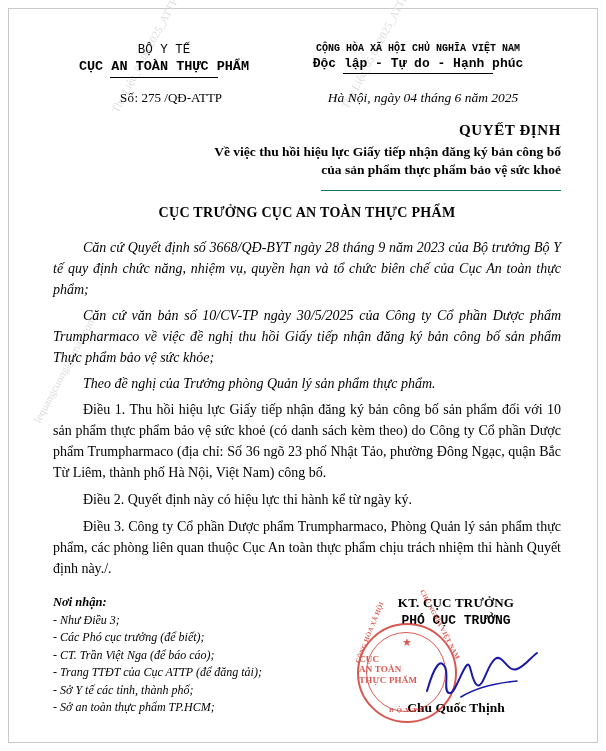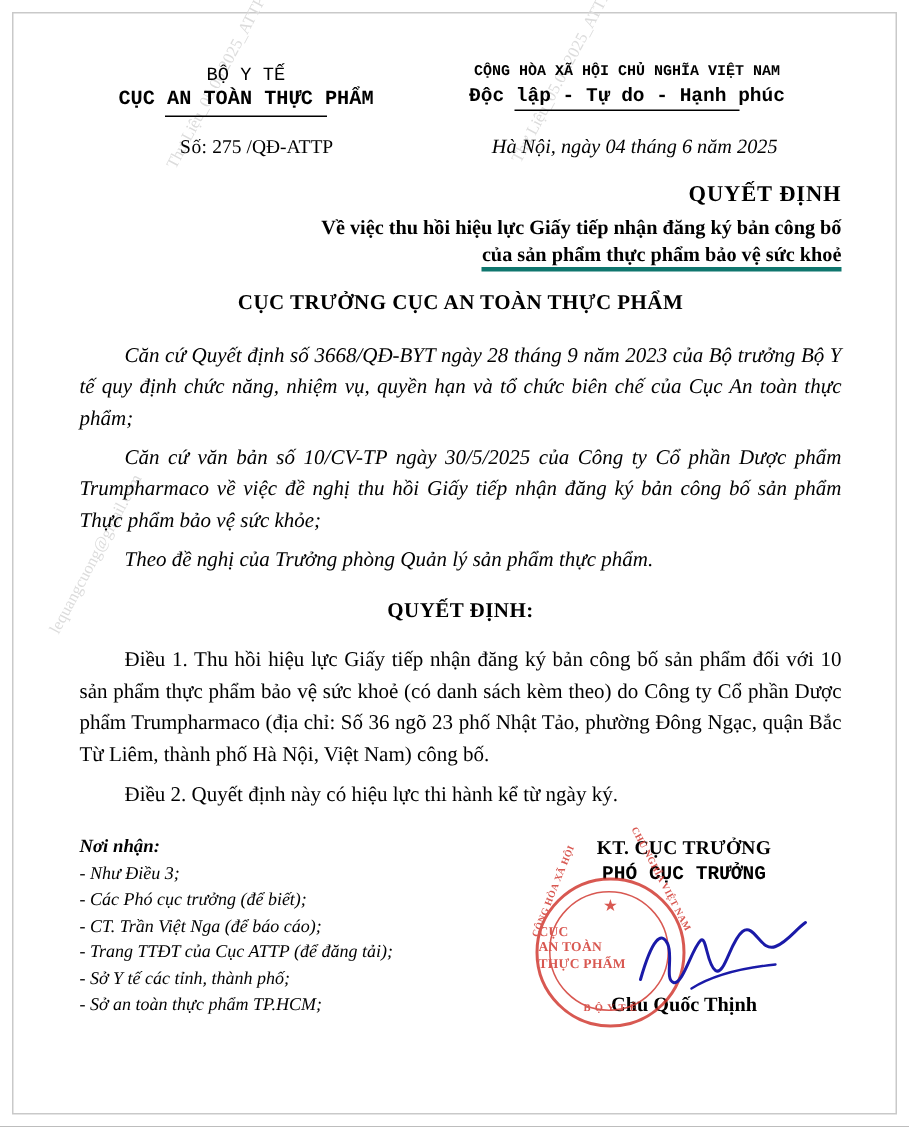--- a/index.html
+++ b/index.html
@@ -82,21 +82,21 @@
     width: 278px;
     text-align: center;
     font-size: 13.5px;
     font-style: italic;
   }
   
   .title-block { text-align: right; margin-top: 16px; }
   .title-1 { font-size: 15px; font-weight: bold; letter-spacing: .6px; }
   .title-2 { font-size: 13.5px; font-weight: bold; margin-top: 5px; }
   .title-3 { font-size: 13.5px; font-weight: bold; margin-top: 2px; }
-  .t2-wrap { display: inline-block; border-bottom: 3px solid #0f766e; padding-bottom: 0; }
+  .t2-wrap { display: inline-block; border-bottom: 1px solid #0f766e; padding-bottom: 12px; }
   .org-title {
     text-align: center;
     font-size: 14px;
     font-weight: bold;
     margin-top: 14px;
     letter-spacing: .3px;
   }
   
   .body { margin-top: 16px; }
   .p-it {
@@ -296,25 +296,25 @@
       </div>
 
       <div class="org-title">CỤC TRƯỞNG CỤC AN TOÀN THỰC PHẨM</div>
 
       <div class="body">
         <p class="p-it">Căn cứ Quyết định số 3668/QĐ-BYT ngày 28 tháng 9 năm 2023 của Bộ trưởng Bộ Y tế quy định chức năng, nhiệm vụ, quyền hạn và tổ chức biên chế của Cục An toàn thực phẩm;</p>
         <p class="p-it">Căn cứ văn bản số 10/CV-TP  ngày 30/5/2025 của Công ty Cổ phần Dược phẩm Trumpharmaco về việc đề nghị thu hồi Giấy tiếp nhận đăng ký bản công bố sản phẩm Thực phẩm bảo vệ sức khỏe;</p>
         <p class="p-it">Theo đề nghị của Trưởng phòng Quản lý sản phẩm thực phẩm.</p>
       </div>
 
-      <div class="decision-line">QUYẾT ĐỊNH:</div>
 
       <div>
         <p class="p-norm"><span class="art">Điều 1.</span><span> Thu hồi hiệu lực Giấy tiếp nhận đăng ký bản công bố sản phẩm đối với 10 sản phẩm thực phẩm bảo vệ sức khoẻ (có danh sách kèm theo) do Công ty Cổ phần Dược phẩm Trumpharmaco (địa chỉ: Số 36 ngõ 23 phố Nhật Tảo, phường Đông Ngạc, quận Bắc Từ Liêm, thành phố Hà Nội, Việt Nam) công bố.</span></p>
         <p class="p-norm"><span class="art">Điều 2.</span><span> Quyết định này có hiệu lực thi hành kể từ ngày ký.</span></p>
+        <p class="p-norm"><span class="art">Điều 3.</span><span> Công ty Cổ phần Dược phẩm Trumpharmaco, Phòng Quản lý sản phẩm thực phẩm, các phòng liên quan thuộc Cục An toàn thực phẩm chịu trách nhiệm thi hành Quyết định này./.</span></p>
       </div>
 
       <div class="sig-wrap">
         <div class="recv">
           <div class="h">Nơi nhận:</div>
           <ul>
             <li>- Như Điều 3;</li>
             <li>- Các Phó cục trưởng (để biết);</li>
             <li>- CT. Trần Việt Nga (để báo cáo);</li>
             <li>- Trang TTĐT của Cục ATTP (để đăng tải);</li>

